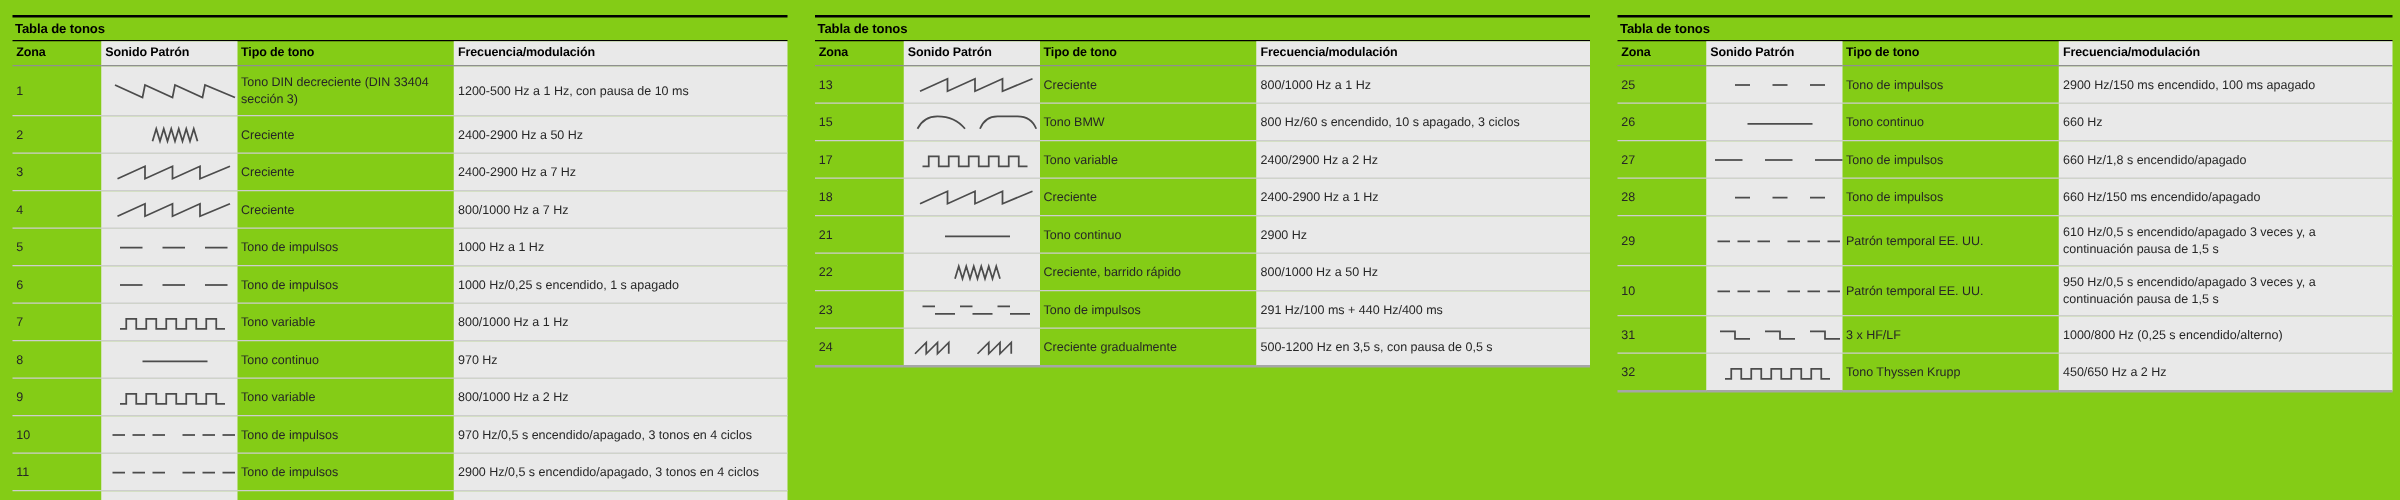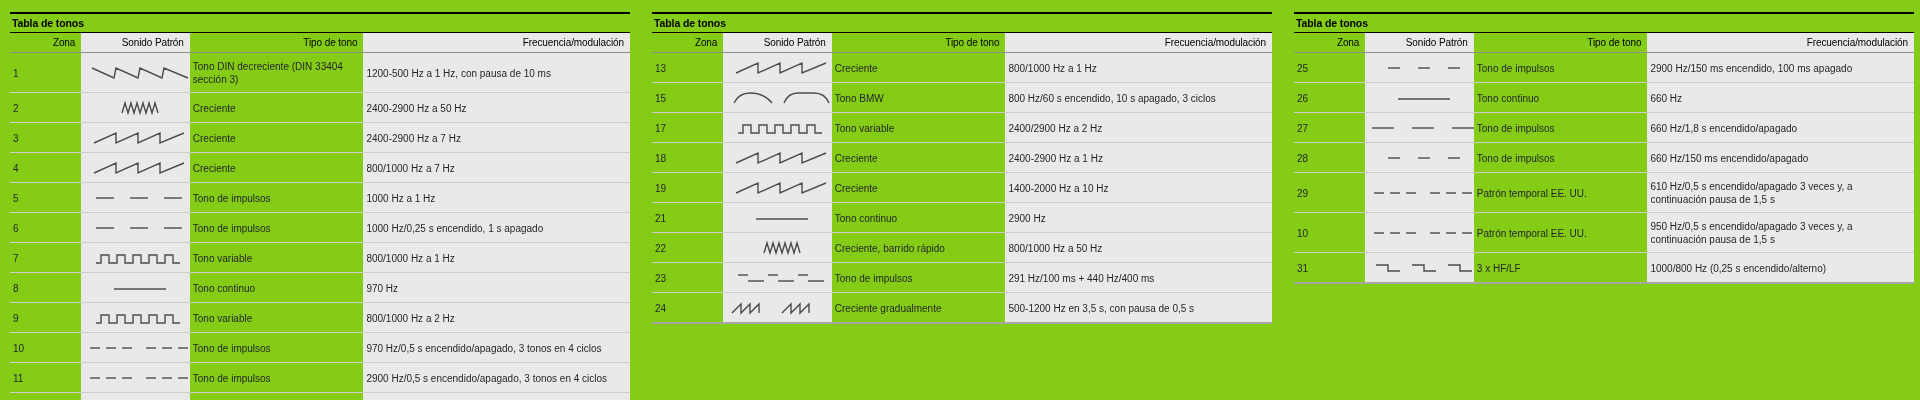--- a/index.html
+++ b/index.html
@@ -8,21 +8,21 @@
   }
   html,body{margin:0;padding:0;background:#fff;}
   .page{position:relative;width:1920px;height:400px;background:#84cc16;overflow:hidden;
         font-family:"Liberation Sans",sans-serif;color:var(--text);}
   .tables{display:flex;gap:22px;padding:12px 10px 0 10px;}
   .tone-table{flex:0 0 620px;width:620px;}
   .table-title{border-top:2px solid var(--title-rule);border-bottom:1px solid var(--title-rule);
         font-weight:bold;font-size:10.5px;letter-spacing:-0.1px;color:#000;padding:3px 4px 3px 2px;}
   table{width:100%;border-collapse:collapse;table-layout:fixed;font-size:10px;color:var(--text);}
   col.shade{background:var(--shade);}
-  th{text-align:right;font-weight:normal;font-size:10px;color:#000;letter-spacing:-0.1px;
+  th{text-align:left;font-weight:bold;font-size:10px;color:#000;letter-spacing:-0.1px;
      padding:4px 6px 4px 3px;border-bottom:1px solid var(--header-rule);}
   td{padding:7px 6px 6px 3px;border-bottom:1px solid var(--row-rule);
      vertical-align:middle;line-height:1.3;word-wrap:break-word;}
   tbody tr:last-child td{border-bottom:2px solid var(--bottom-rule);}
   td.pattern{text-align:center;}
   svg.pattern-svg{display:inline-block;vertical-align:middle;}
 </style>
 </head>
 <body>
 
@@ -202,28 +202,20 @@
             </tr>
             <tr>
               <td>18</td>
               <td class="pattern"><svg class="pattern-svg" width="112" height="16" viewBox="0 0 112 16">
                   <path d="M10,13 L32,3 L32,13 L54,3 L54,13 L76,3 L76,13 L100,3" fill="none" stroke="#4c4c4c" stroke-width="1.4"></path>
                 </svg></td>
               <td>Creciente</td>
               <td>2400-2900 Hz a 1 Hz</td>
             </tr>
             <tr>
-              <td>19</td>
-              <td class="pattern"><svg class="pattern-svg" width="112" height="16" viewBox="0 0 112 16">
-                  <path d="M10,13 L32,3 L32,13 L54,3 L54,13 L76,3 L76,13 L100,3" fill="none" stroke="#4c4c4c" stroke-width="1.4"></path>
-                </svg></td>
-              <td>Creciente</td>
-              <td>1400-2000 Hz a 10 Hz</td>
-            </tr>
-            <tr>
               <td>21</td>
               <td class="pattern"><svg class="pattern-svg" width="112" height="16" viewBox="0 0 112 16">
                   <path d="M30,9 H82" fill="none" stroke="#4c4c4c" stroke-width="1.4"></path>
                 </svg></td>
               <td>Tono continuo</td>
               <td>2900 Hz</td>
             </tr>
             <tr>
               <td>22</td>
               <td class="pattern"><svg class="pattern-svg" width="112" height="16" viewBox="0 0 112 16">
@@ -342,17 +334,25 @@
             <tr>
               <td>31</td>
               <td class="pattern"><svg class="pattern-svg" width="112" height="16" viewBox="0 0 112 16">
                   <path d="M8,5 H20 V11 H32" fill="none" stroke="#4c4c4c" stroke-width="1.4"></path>
                   <path d="M44,5 H56 V11 H68" fill="none" stroke="#4c4c4c" stroke-width="1.4"></path>
                   <path d="M80,5 H92 V11 H104" fill="none" stroke="#4c4c4c" stroke-width="1.4"></path>
                 </svg></td>
               <td>3 x HF/LF</td>
               <td>1000/800 Hz (0,25 s encendido/alterno)</td>
             </tr>
+            <tr>
+              <td>32</td>
+              <td class="pattern"><svg class="pattern-svg" width="112" height="16" viewBox="0 0 112 16">
+                  <path d="M12,13 H17 V5 H25 V13 H33 V5 H41 V13 H49 V5 H57 V13 H65 V5 H73 V13 H81 V5 H89 V13 H96" fill="none" stroke="#4c4c4c" stroke-width="1.4"></path>
+                </svg></td>
+              <td>Tono Thyssen Krupp</td>
+              <td>450/650 Hz a 2 Hz</td>
+            </tr>
           </tbody>
         </table>
       </div>
     </div>
 </div>
 
 </body></html>

